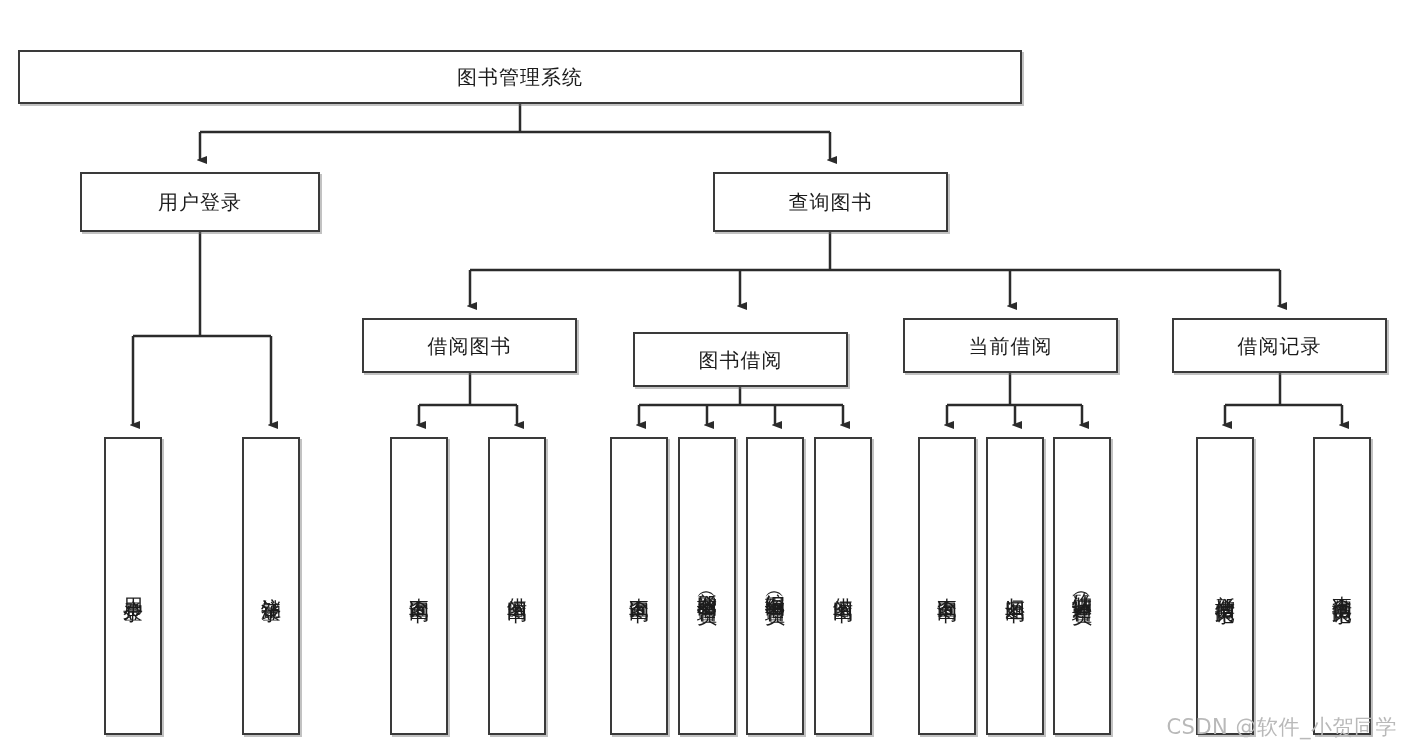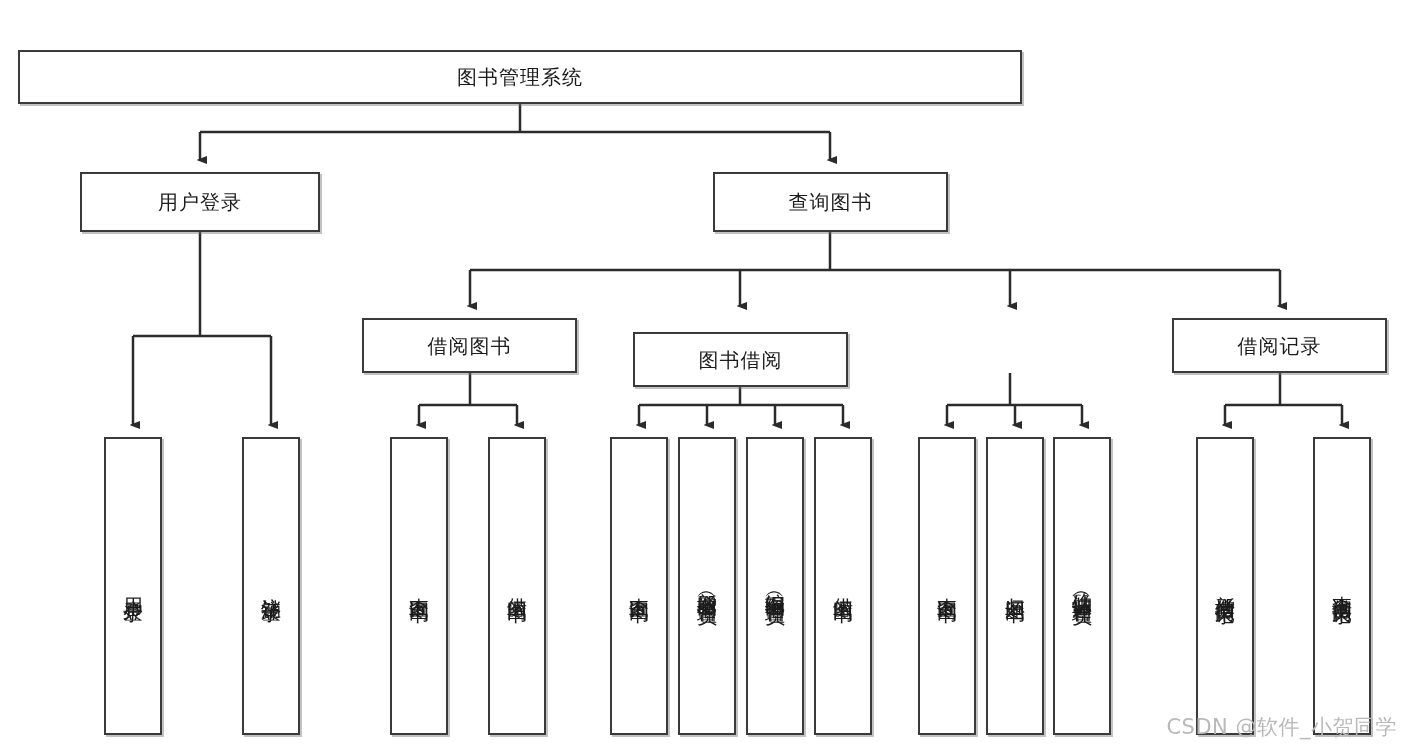--- a/index.html
+++ b/index.html
@@ -129,20 +129,23 @@
   <div class="node horiz" id="n-l2-1" style="left: 713px; top: 172px; width: 235px; height: 60px;">
     <span>查询图书</span>
   </div>
 
   <div class="node horiz" id="n-l3-0" style="left: 362px; top: 318px; width: 215px; height: 55px;">
     <span>借阅图书</span>
   </div>
   <div class="node horiz" id="n-l3-1" style="left: 633px; top: 332px; width: 215px; height: 55px;">
     <span>图书借阅</span>
   </div>
+  <div class="node horiz" id="n-l3-2" style="left: 903px; top: 318px; width: 215px; height: 55px;">
+    <span>当前借阅</span>
+  </div>
   <div class="node horiz" id="n-l3-3" style="left: 1172px; top: 318px; width: 215px; height: 55px;">
     <span>借阅记录</span>
   </div>
 
   <div class="node vert" id="n-lf-0" style="left: 104px; top: 437px; width: 58px; height: 298px;">
     <span>用户登录</span>
   </div>
   <div class="node vert" id="n-lf-1" style="left: 242px; top: 437px; width: 58px; height: 298px;">
     <span>注销登录</span>
   </div>

